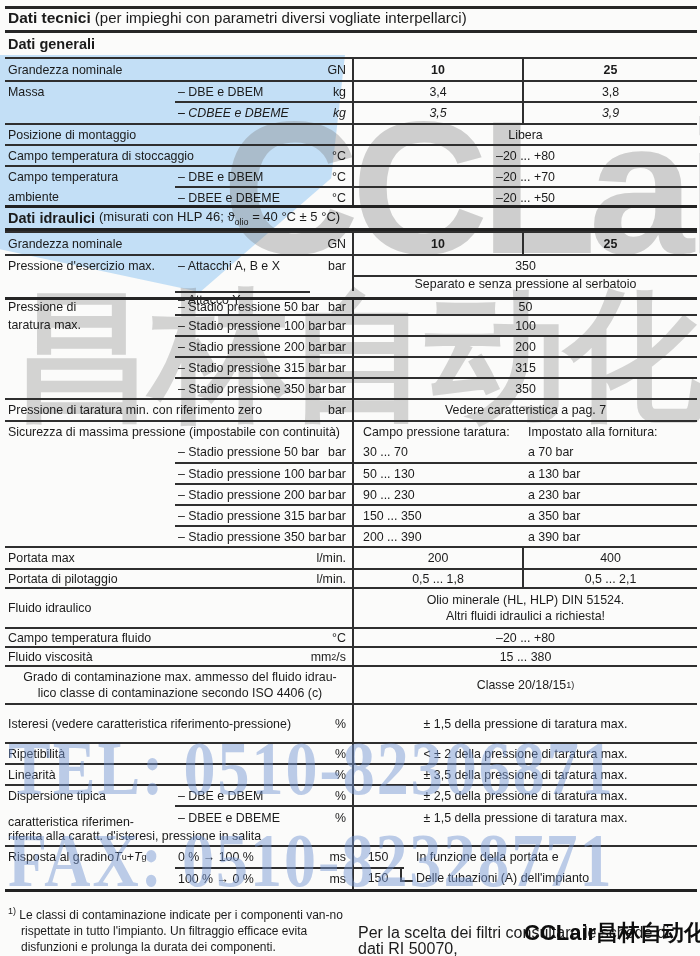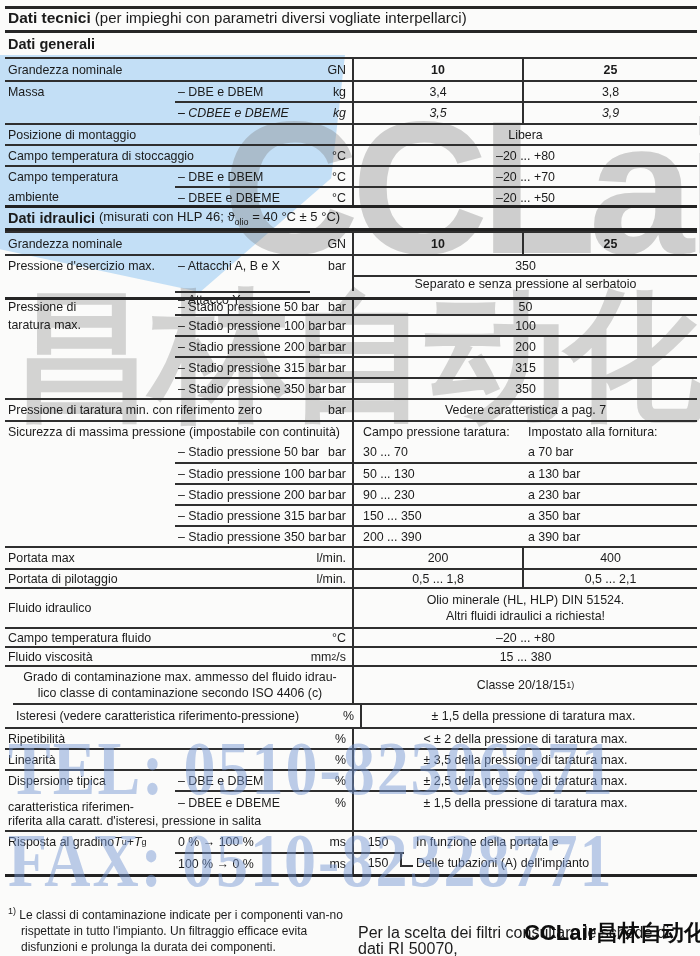--- a/index.html
+++ b/index.html
@@ -237,21 +237,21 @@
           <div class="c unit" style="grid-column: 3 / 4;">mm<sup>2</sup>/s</div>
           <div class="c ctr vl" style="grid-column: 4 / 6;">15 ... 380</div>
         </div>
         <div class="trow bt" style="height: 38px;">
           <div class="c lab two" style="grid-column: 1 / 4;">
             <span>Grado di contaminazione max. ammesso del fluido idrau-</span>
             <span>lico classe di contaminazione secondo ISO 4406 (c)</span>
           </div>
           <div class="c ctr vl" style="grid-column: 4 / 6;">Classe 20/18/15 <sup>1)</sup></div>
         </div>
-        <div class="trow bt" style="height: 24px; margin-left: 8px;">
+        <div class="trow bt" style="height: 39px;">
           <div class="c lab" style="grid-column: 1 / 3;">Isteresi (vedere caratteristica riferimento-pressione)</div>
           <div class="c unit" style="grid-column: 3 / 4;">%</div>
           <div class="c ctr vl" style="grid-column: 4 / 6;">± 1,5 della pressione di taratura max.</div>
         </div>
         <div class="trow bt" style="height: 21px;">
           <div class="c lab" style="grid-column: 1 / 3;">Ripetibilità</div>
           <div class="c unit" style="grid-column: 3 / 4;">%</div>
           <div class="c ctr vl" style="grid-column: 4 / 6;">&lt; ± 2 della pressione di taratura max.</div>
         </div>
         <div class="trow bt" style="height: 21px;">

